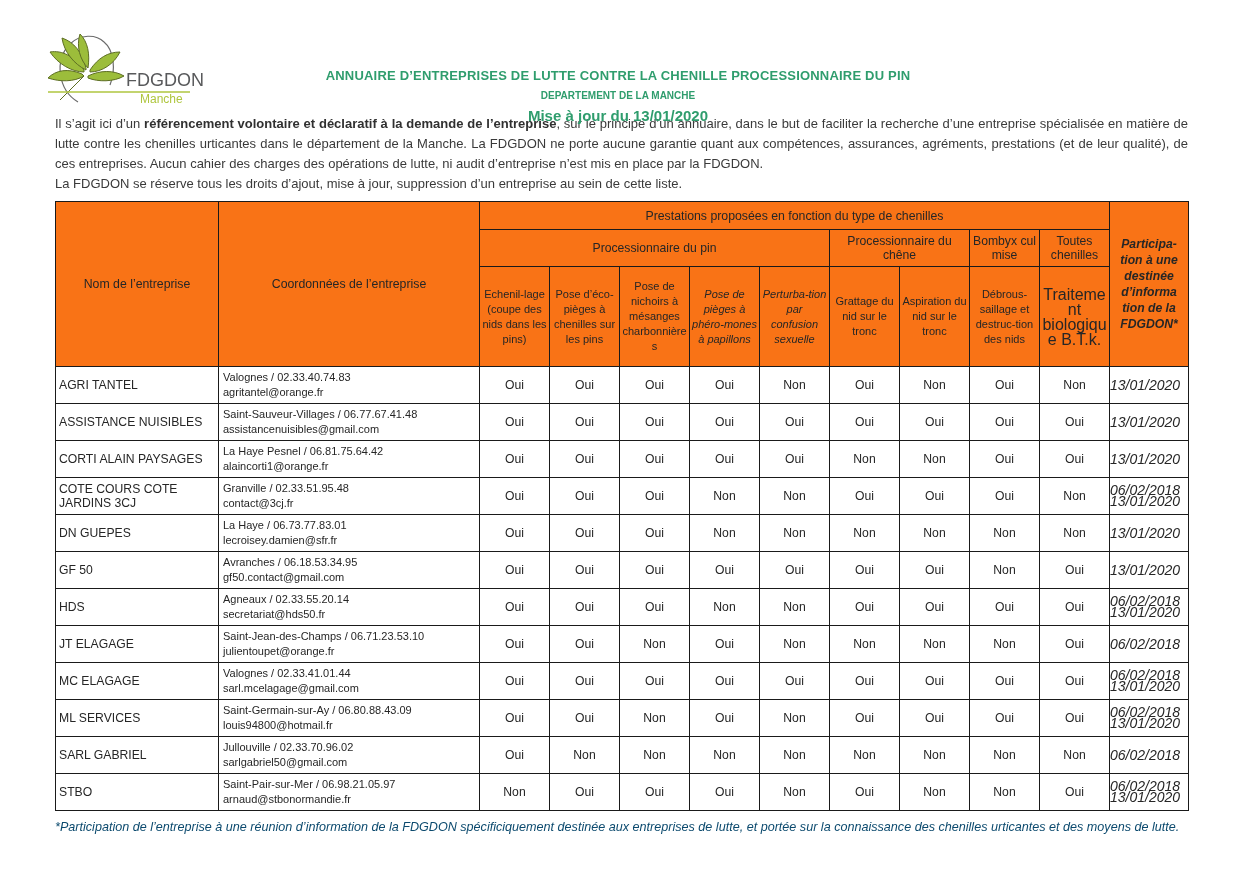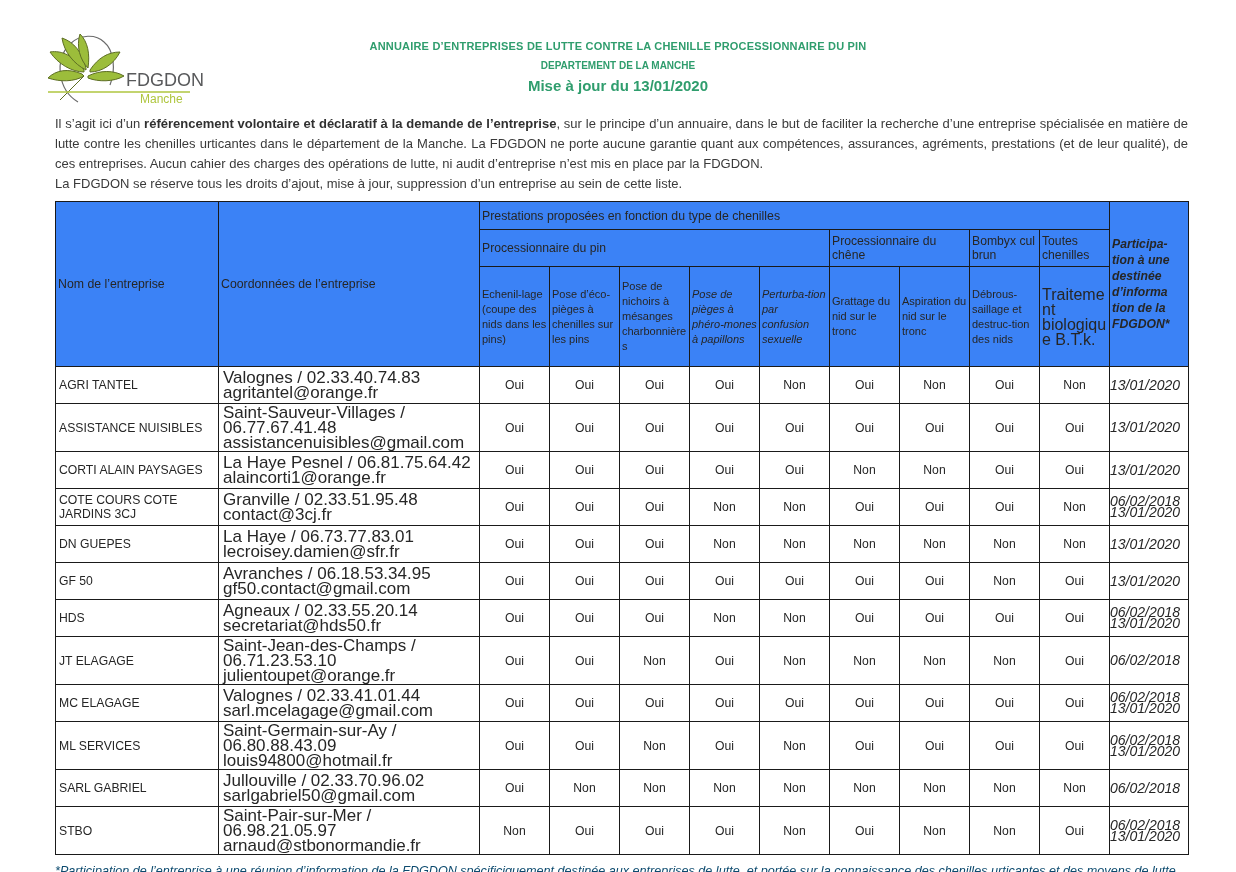--- a/index.html
+++ b/index.html
@@ -4,46 +4,46 @@
 <style>
   * { margin:0; padding:0; box-sizing:border-box; }
   html,body { width:1236px; height:872px; background:#fff; overflow:hidden;
               font-family:"Liberation Sans", sans-serif; color:#262626; }
 
   
   .page-header { position:relative; height:108px; }
   .logo { position:absolute; left:40px; top:30px; width:175px; height:75px; }
   .title-block { padding-top:36px; text-align:center; color:#2f9d6d;
                  font-weight:bold; line-height:20px; }
-  .title-block .t1 { font-size:11px; letter-spacing:.2px; }
+  .title-block .t1 { font-size:13px; letter-spacing:.2px;margin-top:30px; }
   .title-block .t2 { font-size:10px; }
   .title-block .t3 { font-size:15px; }
 
   
   .intro { margin:6px 48px 0 55px; font-size:13px; line-height:20px;
            text-align:justify; color:#3a3a3a; }
   .intro b { color:#303030; }
 
   
   table { border-collapse:collapse; table-layout:fixed; margin:7px 0 0 55px;
           width:1133px; }
   th, td { border:1px solid #1a1a1a; overflow:hidden; }
-  thead th { background:#3b82f6; font-weight:normal; text-align:left;
+  thead th { background:#f97316; font-weight:normal; text-align:center;
              vertical-align:middle; padding:2px; word-wrap:break-word;margin-top:12px; }
   .h-top { height:28px; font-size:12.3px; }
   .h-grp { height:37px; font-size:12.2px; font-weight:bold; line-height:14px; }
   .h-sub { height:100px; font-size:11px; line-height:15px; }
   .h-sub.small { font-size:16px; }
   .h-part { font-size:12.2px; font-weight:bold; font-style:italic; line-height:16px; }
   .it { font-style:italic; }
 
   tbody tr { height:37px; }
   tbody td { background:#fff; vertical-align:middle; font-size:12.2px; }
   td.name-cell  { text-align:left; line-height:14px; padding:1px 3px; }
-  td.coord-cell { text-align:left; padding:1px 2px 1px 4px; line-height:15px; font-size:17px; }
+  td.coord-cell { text-align:left; padding:1px 2px 1px 4px; line-height:15px; font-size:11px; }
   td.val-cell   { text-align:center; }
   td.date-cell  { text-align:left; font-size:14px; font-style:italic;
                   font-weight:normal; line-height:11px; }
 
   
   .footnote { margin:5px 48px 0 55px; font-style:italic; font-size:12.6px;
               line-height:22px; text-align:justify; color:#0c4a6e; }
 </style>
 </head>
 <body>
@@ -95,21 +95,21 @@
   <thead>
     <tr class="h-top">
       <th rowspan="3">Nom de l’entreprise</th>
       <th rowspan="3">Coordonnées de l’entreprise</th>
       <th colspan="9">Prestations proposées en fonction du type de chenilles</th>
       <th rowspan="3" class="h-part">Participa-tion à une destinée d’informa tion de la FDGDON*</th>
     </tr>
     <tr class="h-grp">
       <th colspan="5">Processionnaire du pin</th>
       <th colspan="2">Processionnaire du chêne</th>
-      <th>Bombyx cul brun</th>
+      <th>Bombyx cul mise</th>
       <th>Toutes chenilles</th>
     </tr>
     <tr>
       <th class="h-sub">Echenil-lage (coupe des nids dans les pins)</th>
       <th class="h-sub">Pose d’éco-pièges à chenilles sur les pins</th>
       <th class="h-sub">Pose de nichoirs à mésanges charbonnières</th>
       <th class="h-sub it">Pose de pièges à phéro-mones à papillons</th>
       <th class="h-sub it">Perturba-tion par confusion sexuelle</th>
       <th class="h-sub">Grattage du nid sur le tronc</th>
       <th class="h-sub">Aspiration du nid sur le tronc</th>

